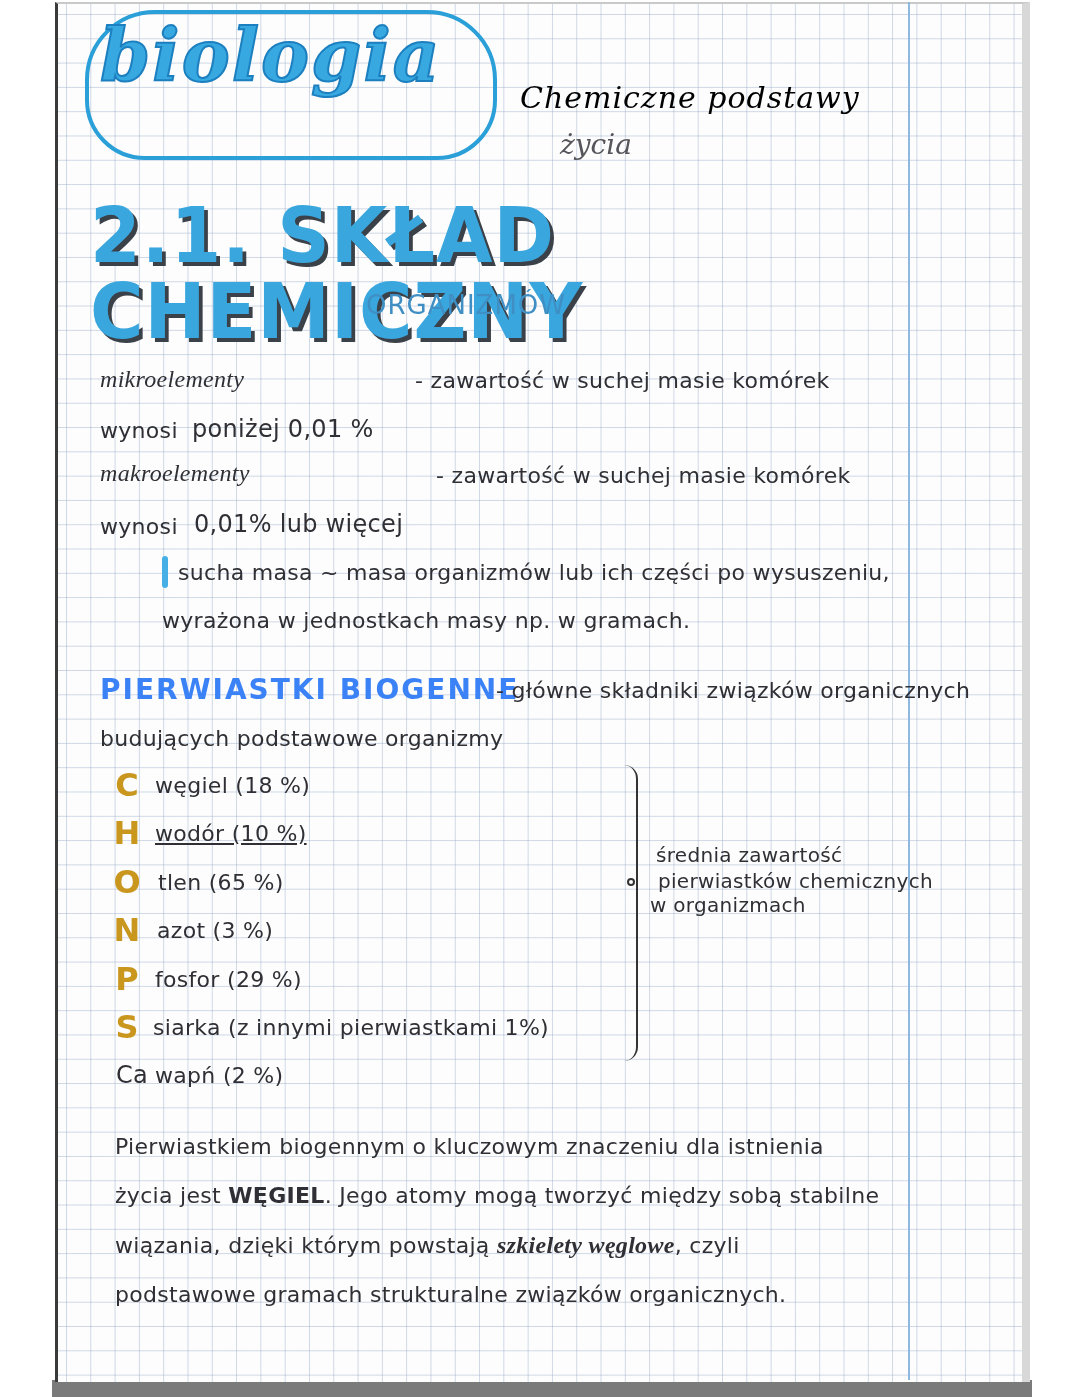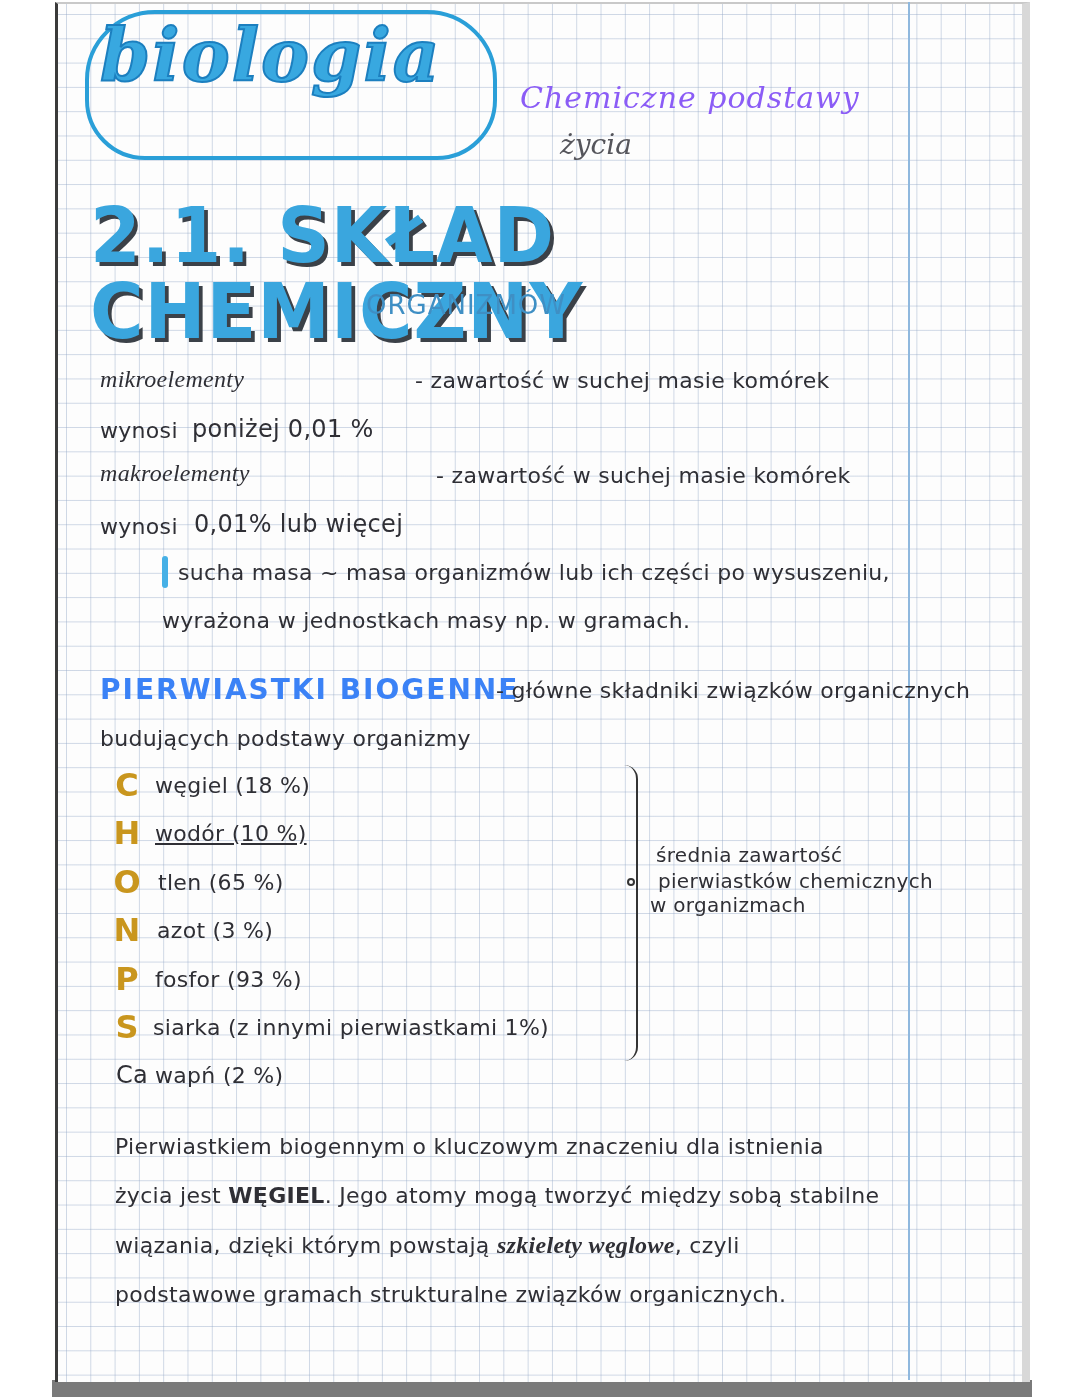--- a/index.html
+++ b/index.html
@@ -12,21 +12,21 @@
       linear-gradient(to bottom, rgba(150,170,200,0.45) 1px, transparent 1px);
     background-size:24.3px 24.3px;background-position:8px 10px;
     border-left:3px solid #3a3a3a;border-top:2px solid #c9c9c9;border-right:8px solid #d8d8d8;
     box-sizing:border-box;}
   .margin-line{position:absolute;left:908px;top:2px;width:2px;height:1378px;background:#8fb8de;}
   .ink{position:absolute;color:#2f2f35;font-family:"DejaVu Sans",sans-serif;white-space:nowrap;letter-spacing:0.3px;}
   .script{font-family:Liberation Serif, serif;font-style:italic;}
   .brand{position:absolute;left:85px;top:10px;width:412px;height:150px;border:4px solid #2a9fd8;border-radius:70px 70px 60px 60px;box-sizing:border-box;}
   .brand-text{position:absolute;left:100px;top:20px;font-family:"DejaVu Serif",serif;font-style:italic;font-weight:bold;font-size:72px;color:#38a8e0;
     -webkit-text-stroke:2px #1c7fbf;letter-spacing:2px;line-height:1;}
-  .subtitle{position:absolute;left:520px;top:80px;font-size:30px;color:#8b5cf6;font-family:"DejaVu Serif",serif;font-style:italic;letter-spacing:1px;}
+  .subtitle{position:absolute;left:520px;top:80px;font-size:30px;color:#000000;font-family:"DejaVu Serif",serif;font-style:italic;letter-spacing:1px;}
   .subtitle2{position:absolute;left:560px;top:128px;font-size:28px;color:#55555b;font-family:"DejaVu Serif",serif;font-style:italic;}
   .main-title{position:absolute;left:90px;top:198px;font-family:"DejaVu Sans",sans-serif;font-weight:bold;font-size:76px;color:#3aa6de;
     text-shadow:4px 4px 0 #3b4148;letter-spacing:1px;line-height:1;transform:scaleX(0.96);transform-origin:left top;}
   .main-sub{position:absolute;left:326px;top:290px;font-size:26px;color:#3f8fc4;letter-spacing:1px;margin-left:40px;}
   .f-lg{font-size:24px;}
   .f-md{font-size:22px;}
   .f-sm{font-size:20px;}
   .bold{font-weight:bold;}
   .accent-bar{position:absolute;left:162px;top:556px;width:6px;height:32px;background:#46b0e6;border-radius:3px;}
   .section-head{position:absolute;left:100px;top:673px;font-size:28px;font-weight:bold;color:#3b82f6;letter-spacing:2px;}
@@ -60,36 +60,36 @@
 <div class="ink f-md" style="left:436px;top:463px;">- zawartość w suchej masie komórek</div>
 <div class="ink f-md" style="left:100px;top:514px;">wynosi</div>
 <div class="ink f-lg" style="left:194px;top:510px;">0,01% lub więcej</div>
 
 <div class="accent-bar"></div>
 <div class="ink f-md" style="left:178px;top:560px;">sucha masa ~ masa organizmów lub ich części po wysuszeniu,</div>
 <div class="ink f-md" style="left:162px;top:608px;">wyrażona w jednostkach masy np. w gramach.</div>
 
 <div class="section-head">PIERWIASTKI BIOGENNE</div>
 <div class="ink f-md" style="left:496px;top:678px;">- główne składniki związków organicznych</div>
-<div class="ink f-md" style="left:100px;top:726px;">budujących podstawy organizmy</div>
+<div class="ink f-md" style="left:100px;top:726px;">budujących podstawowe organizmy</div>
 
 <div class="elem-sym" style="left:112px;top:766px;">C</div>
 <div class="ink f-md" style="left:155px;top:773px;">węgiel (18 %)</div>
 
 <div class="elem-sym" style="left:112px;top:814px;">H</div>
 <div class="ink f-md" style="left:155px;top:821px;text-decoration:underline;">wodór (10 %)</div>
 
 <div class="elem-sym" style="left:112px;top:863px;">O</div>
 <div class="ink f-md" style="left:158px;top:870px;">tlen (65 %)</div>
 
 <div class="elem-sym" style="left:112px;top:911px;">N</div>
 <div class="ink f-md" style="left:157px;top:918px;">azot (3 %)</div>
 
 <div class="elem-sym" style="left:112px;top:960px;">P</div>
-<div class="ink f-md" style="left:155px;top:967px;">fosfor (93 %)</div>
+<div class="ink f-md" style="left:155px;top:967px;">fosfor (29 %)</div>
 
 <div class="elem-sym" style="left:112px;top:1008px;">S</div>
 <div class="ink f-md" style="left:153px;top:1015px;">siarka (z innymi pierwiastkami 1%)</div>
 
 <div class="ink f-lg" style="left:116px;top:1061px;">Ca</div>
 <div class="ink f-md" style="left:155px;top:1063px;">wapń (2 %)</div>
 
 <div class="brace"></div>
 <div class="brace-tip"></div>
 <div class="ink f-sm" style="left:656px;top:843px;">średnia zawartość</div>

